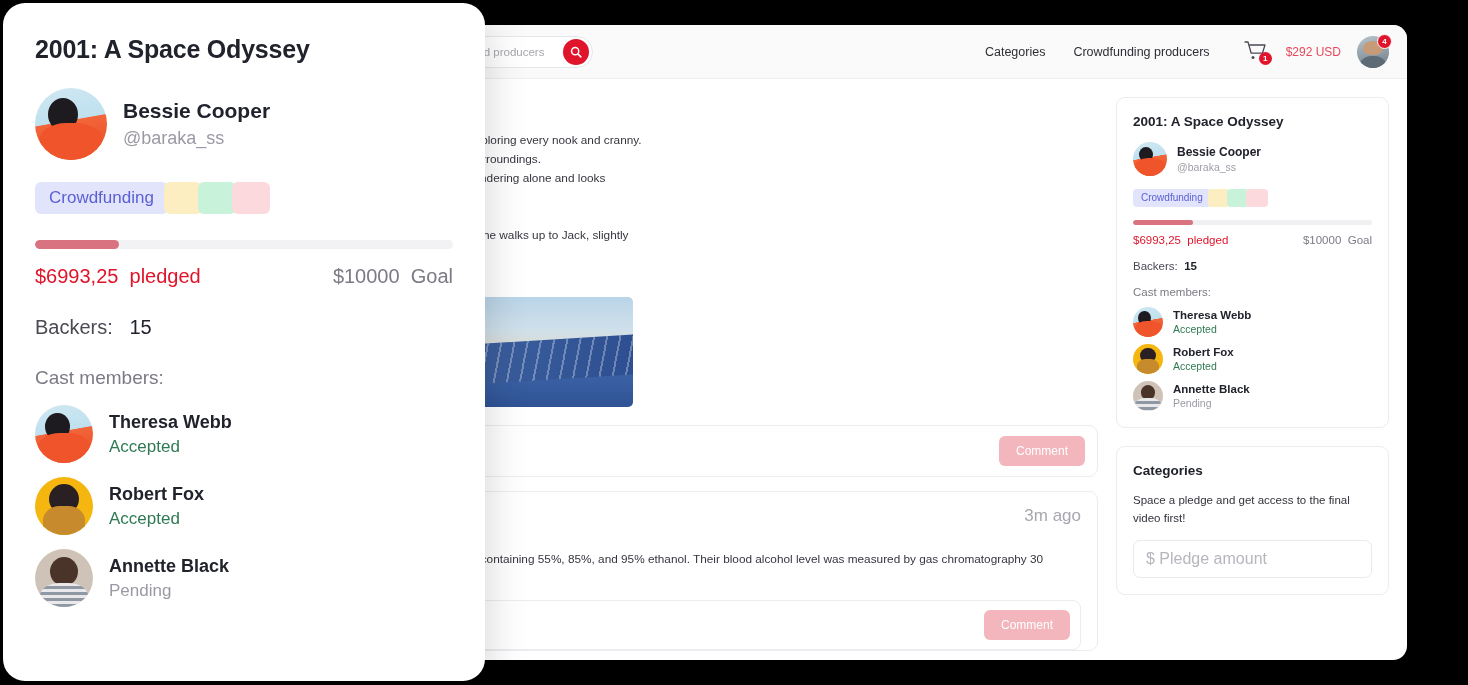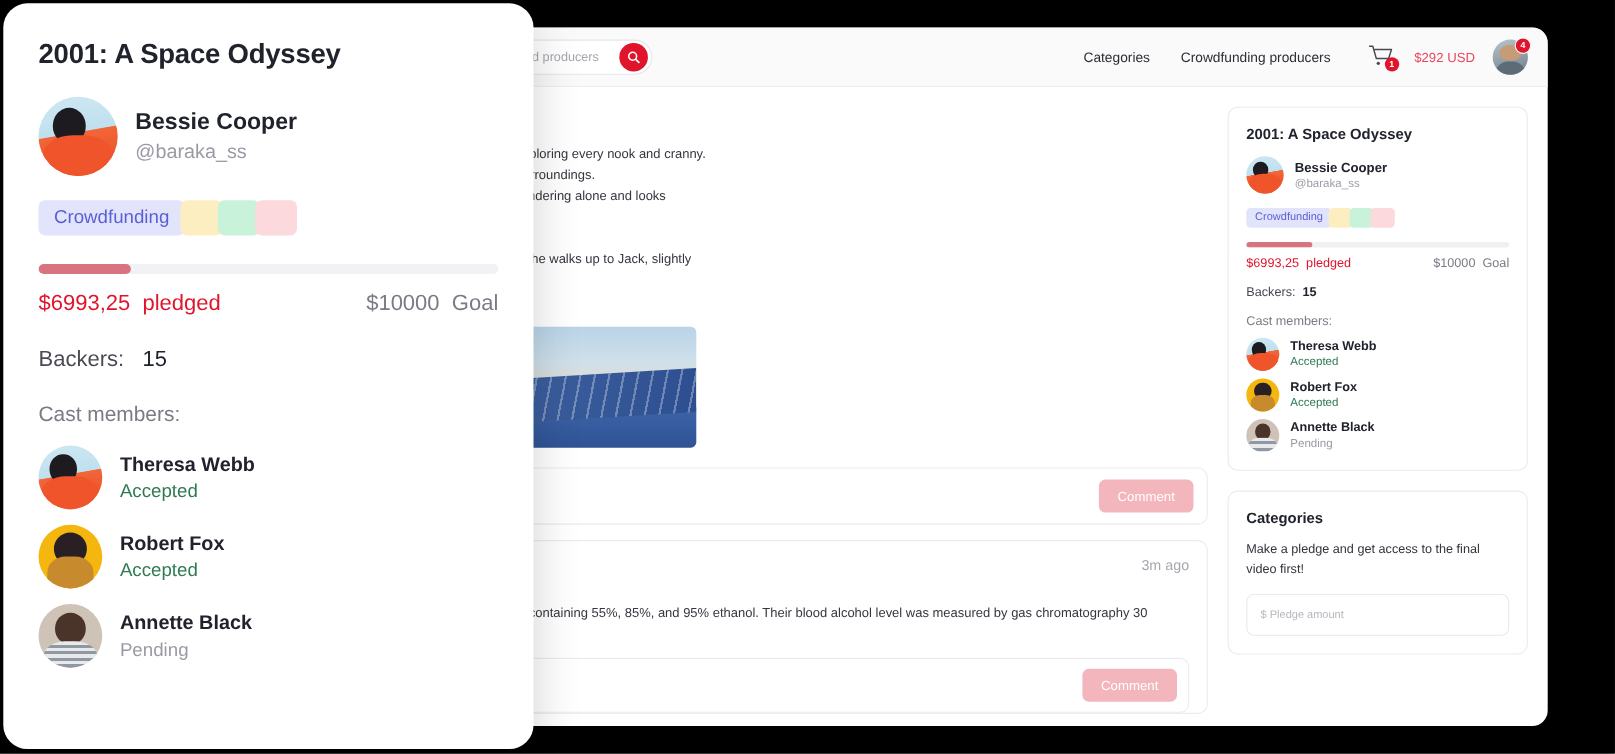--- a/index.html
+++ b/index.html
@@ -184,21 +184,21 @@
   .cmt-ava { width: 32px; height: 32px; flex: 0 0 32px; }
   .cmt-meta { flex: 1 1 auto; min-width:0; }
   .cmt-namerow { display: flex; align-items: center; gap: 8px; }
   .cmt-name { font-size: 12.5px; font-weight: bold; color: #20222c; }
   .badge-creator {
     background: #c9f2db; color: #3b7d5c;
     font-size: 8.5px; padding: 2px 8px; border-radius: 9px;
     white-space: nowrap;
   }
   .cmt-handle { font-size: 11px; color: #a0a0a8; margin-top: 2px; }
-  .cmt-time { font-size: 13px; color: #a7a7af; white-space: nowrap; margin-left:auto; }
+  .cmt-time { font-size: 17px; color: #a7a7af; white-space: nowrap; margin-left:auto; }
   .cmt-body {
     font-size: 11.8px; line-height: 19px; color: #35363f;
     margin: 10px 0 0 42px;
   }
   .cmt-reply {
     margin: 12px 0 0 42px;
     border: 1px solid #ececf0; border-radius: 8px;
     display: flex; align-items: center; gap: 11px;
     padding: 9px 10px;
   }
@@ -241,21 +241,21 @@
   .cast-status { font-size: 10.5px; margin-top: 2px; }
   .st-accepted { color: #2f7a52; }
   .st-pending { color: #9a9aa4; }
 
   .collab-text { font-size: 11.5px; line-height: 18px; color: #32333c; margin-bottom: 13px; }
   .pledge-input {
     width: 100%; height: 38px;
     border: 1px solid #e9e9ee; border-radius: 7px;
     padding: 0 12px; outline: none;
     font-family: "Liberation Sans", sans-serif;
-    font-size: 10px; color: #33333b; background:#fff;
+    font-size: 16px; color: #33333b; background:#fff;
   }
   .pledge-input::placeholder { color: #b6b6be; }
 
   
   .ava { border-radius: 50%; overflow: hidden; position: relative; display:block; }
   .ava-bessie { background: linear-gradient(170deg,#cfe8f2 0%,#bfe0ef 45%,#f2663a 46%,#e8491f 100%); }
   .ava-bessie::before { content:''; position:absolute; left:18%; top:14%; width:42%; height:46%;
     border-radius:50%; background:#1d1b1f; }
   .ava-bessie::after { content:''; position:absolute; left:5%; top:48%; width:90%; height:60%;
     border-radius:42% 42% 0 0; background:#f0542a; }
@@ -480,21 +480,21 @@
           <div class="ava ava-annette"></div>
           <div>
             <div class="cast-name">Annette Black</div>
             <div class="cast-status st-pending">Pending</div>
           </div>
         </div>
       </div>
 
       <div class="card side-card">
         <div class="sc-title">Categories</div>
-        <div class="collab-text">Make a pledge and get access to the final video first!</div>
+        <div class="collab-text">Space a pledge and get access to the final video first!</div>
         <input class="pledge-input" type="text" placeholder="$ Pledge amount" style="">
       </div>
 
     </div>
   </div>
 </div>
 
 <div id="overlay-card">
   <div class="ov-title">2001: A Space Odyssey</div>
 

